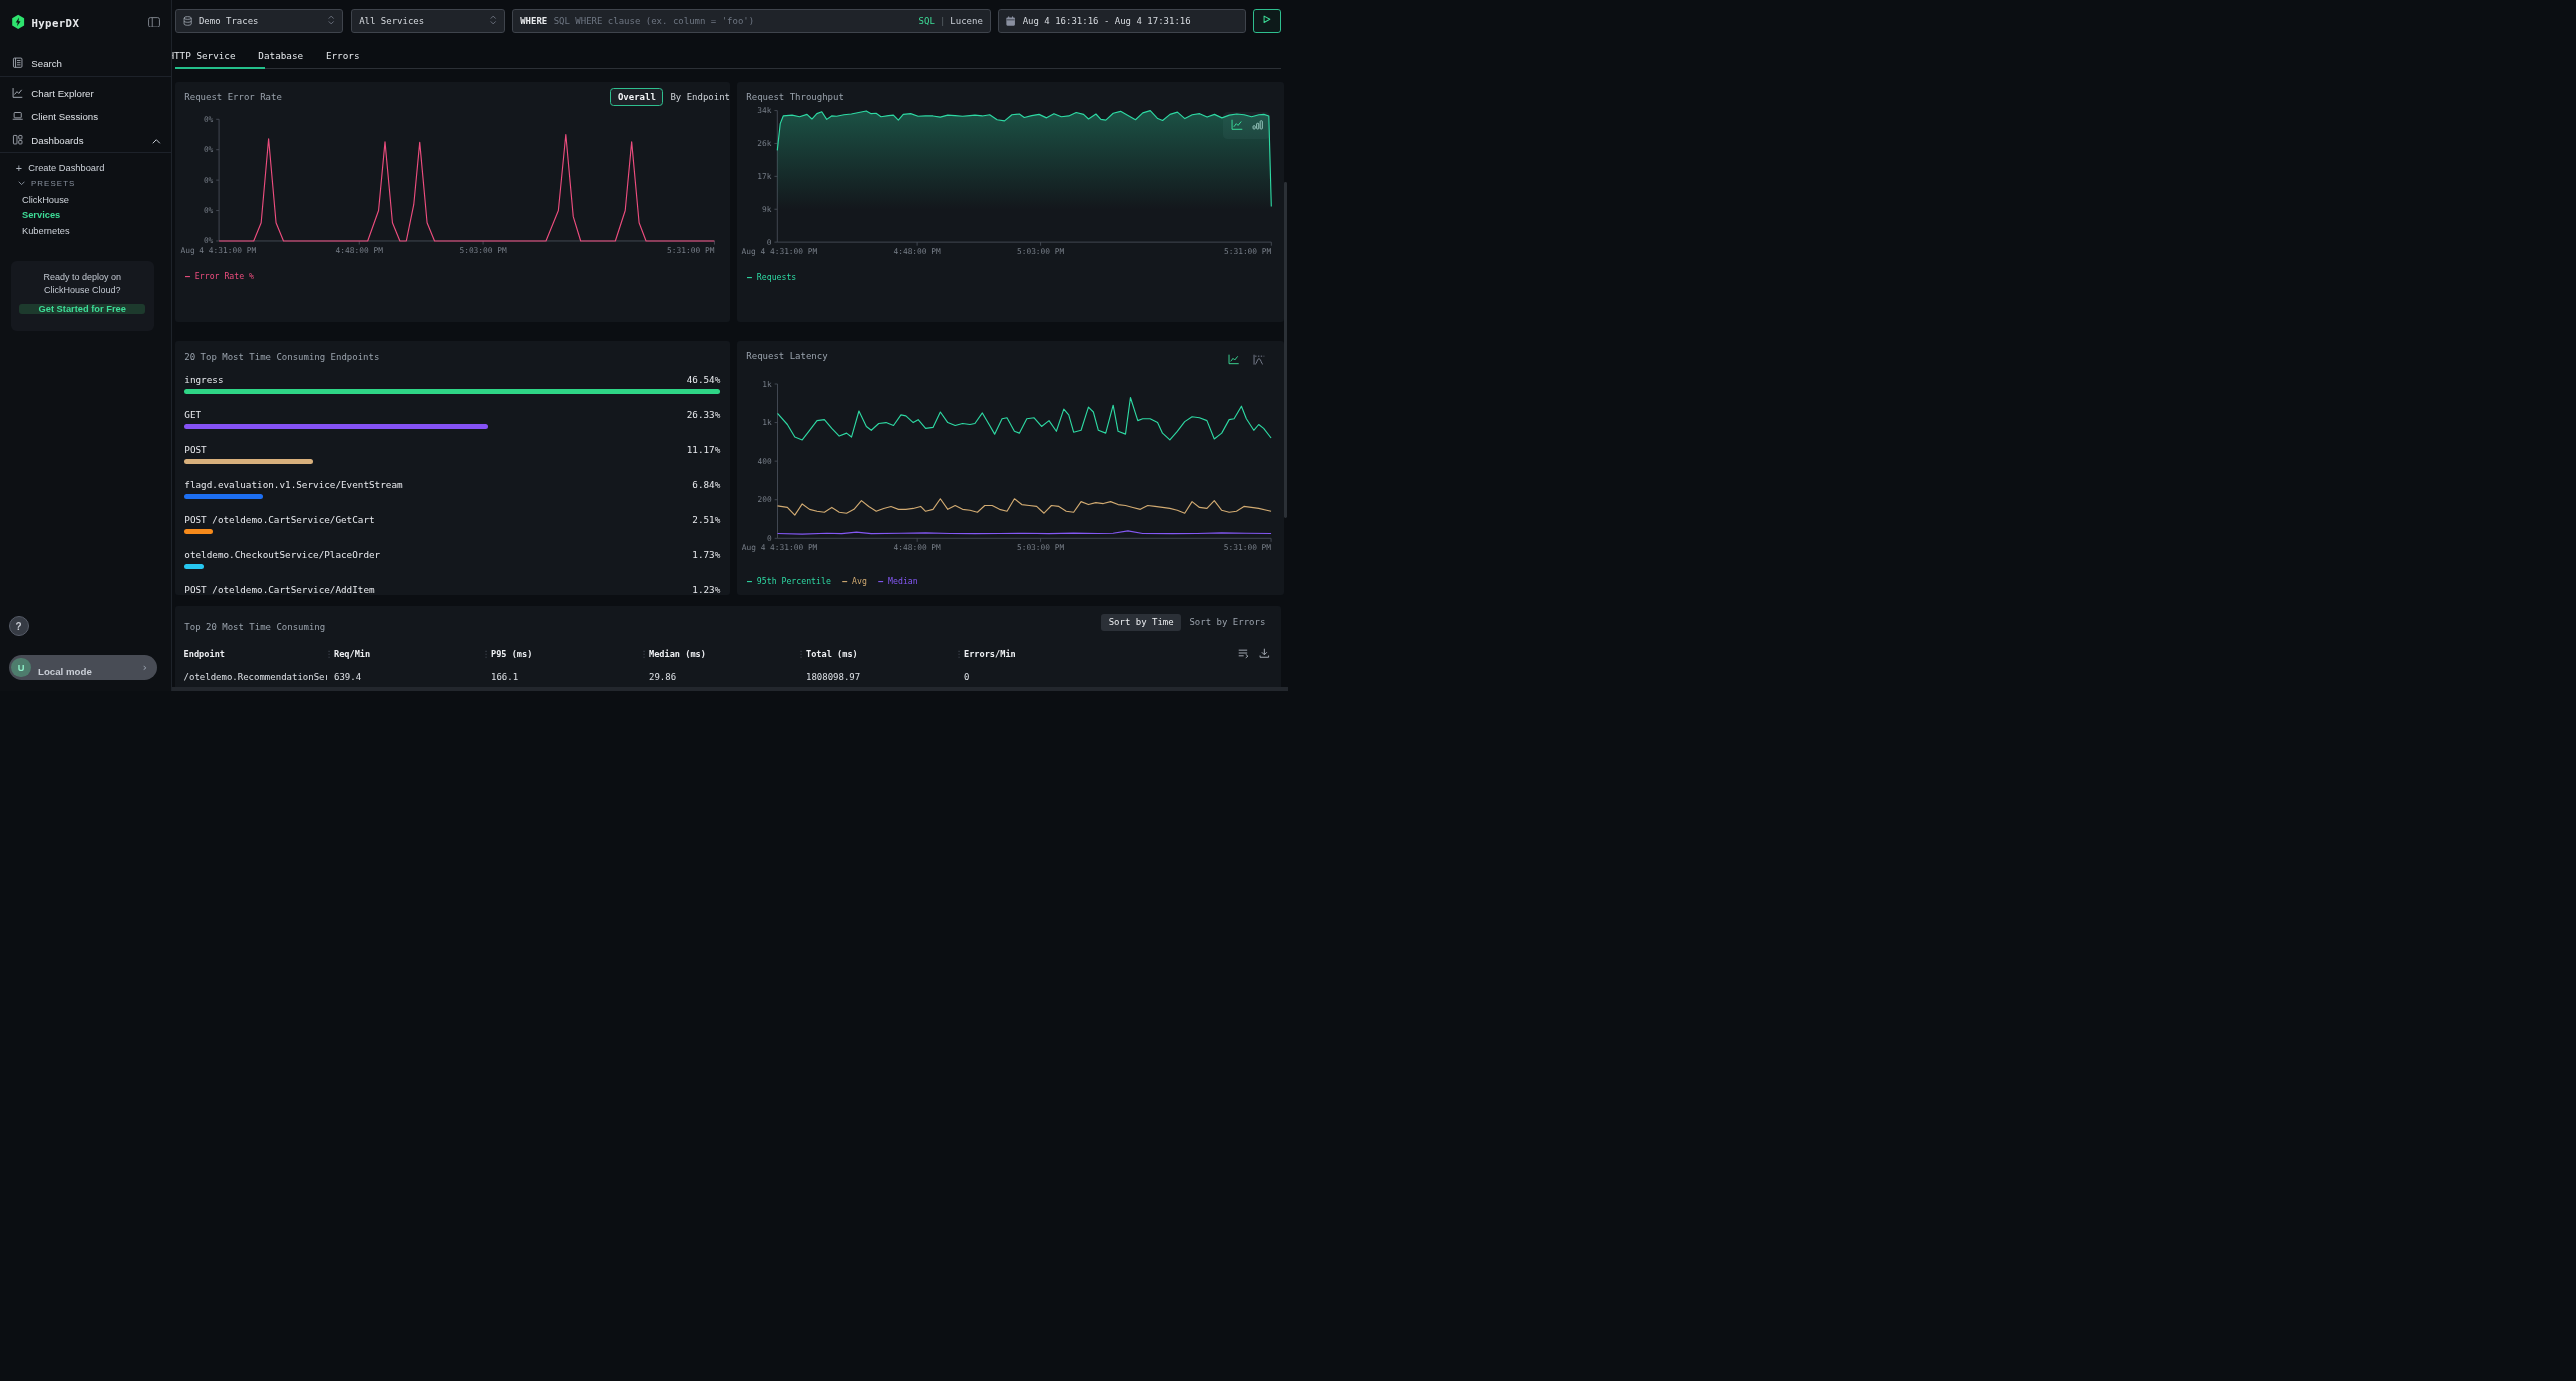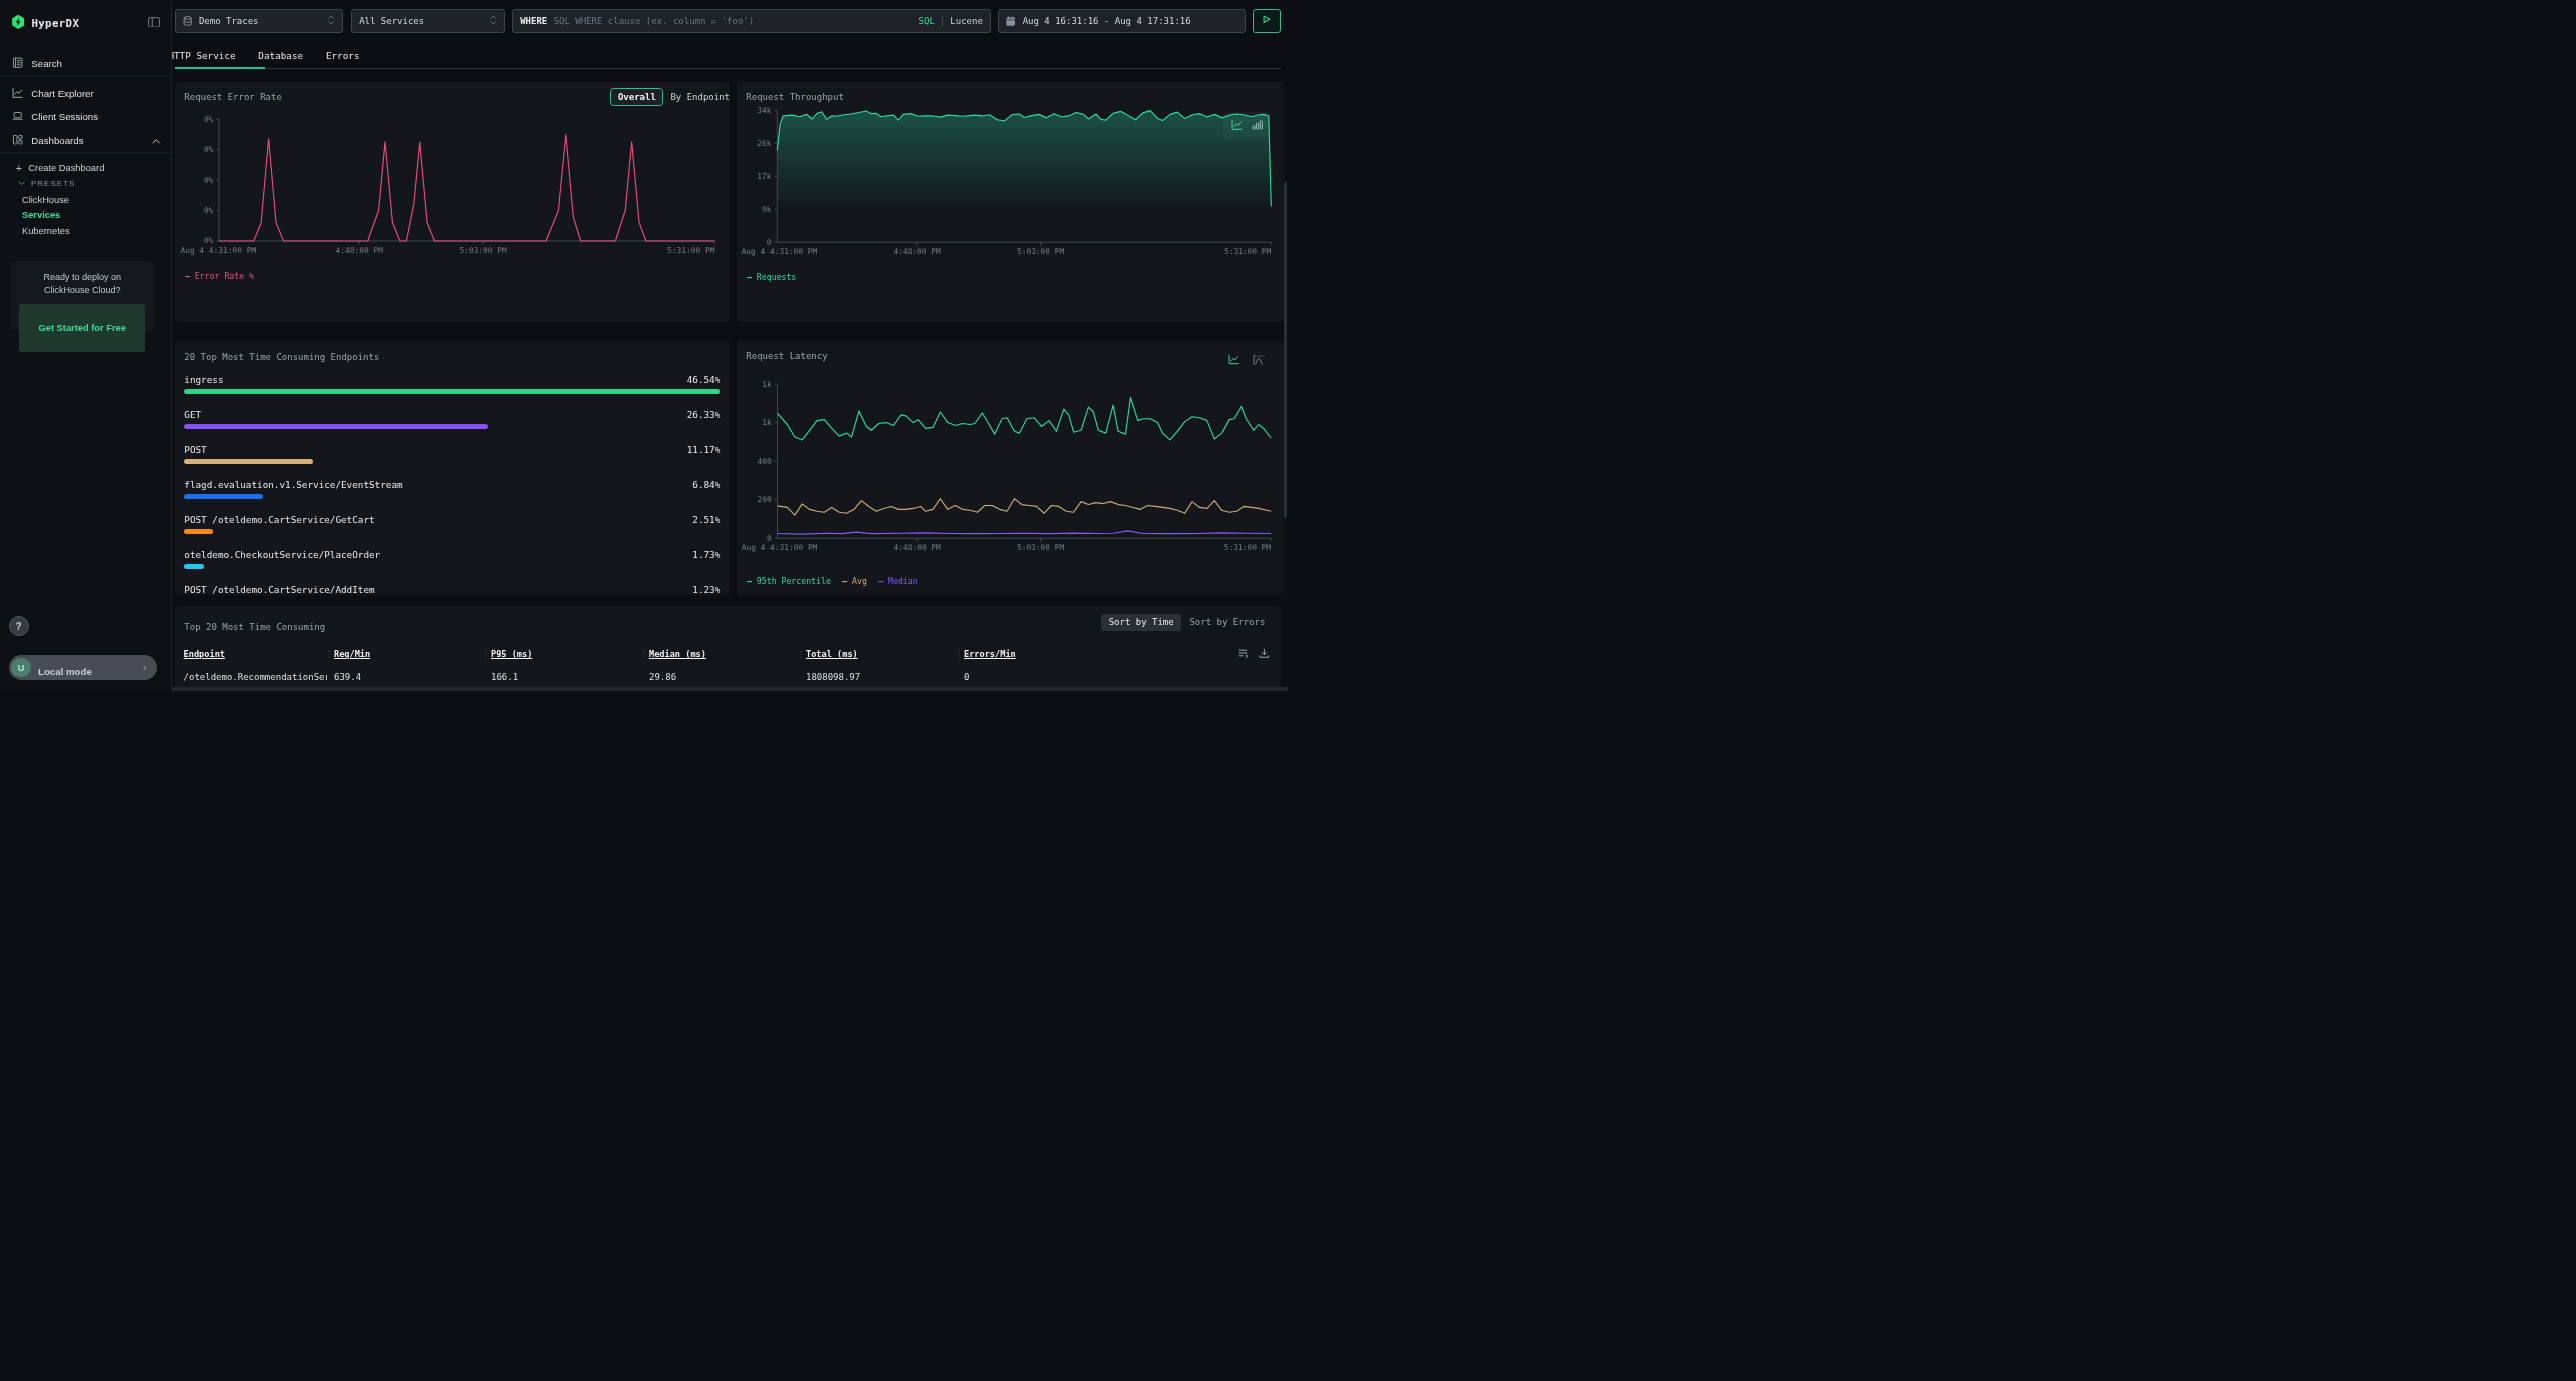--- a/index.html
+++ b/index.html
@@ -23,21 +23,21 @@
   .side-item .icn { width:11.4px; height:11.4px; margin-right:7.9px; flex:none; }
   .side-item .chev { margin-left:auto; margin-right:11.4px; }
   .divider { position:absolute; left:0; width:171px; height:0.7px; background:#1d222a; }
   .sub-item { position:absolute; left:0; width:172px; font-size:9.3px; color:#ced3da; cursor:pointer; padding-left:17px; }
   .presets { color:#8a93a0; font-size:7.9px; letter-spacing:1.1px; display:flex; align-items:center; gap:5.7px; }
   .active-green { color:#3ddc97 !important; font-weight:bold; }
   .promo { position:absolute; left:10.7px; top:261px; width:143px; height:70px; background:#15181e;
     border-radius:5.7px; padding:10px 8.6px 8.6px; text-align:center; }
   .promo-text { font-size:9px; line-height:1.45; color:#c3c9d2; }
   .promo-btn { margin-top:7.2px; width:100%; background:#1d3a2d; border:none; border-radius:2.9px;
-    color:#3ddc97; font-weight:bold; font-size:9.3px; padding:19px 0; cursor:pointer; }
+    color:#3ddc97; font-weight:bold; font-size:9.3px; padding:0 0; cursor:pointer; }
   .help-btn { position:absolute; left:8.6px; bottom:55px; width:20px; height:20px; border-radius:50%;
     background:#363b44; border:0.7px solid #565c68; color:#c6cad1; font-size:10px; font-weight:bold;
     display:flex; align-items:center; justify-content:center; cursor:pointer; }
   .user-pill { position:absolute; left:8.6px; bottom:10.7px; width:148px; height:25px; border-radius:13px;
     background:#484c55; display:flex; align-items:center; padding:0 8.6px 0 2.9px; cursor:pointer; }
   .avatar { width:19.3px; height:19.3px; border-radius:50%; background:#4e7d6d; color:#8df0c8;
     font-weight:bold; font-size:9.3px; display:flex; align-items:center; justify-content:center; }
   .user-label { margin-left:7.2px; font-weight:bold; font-size:9.7px; color:#c9ced6;margin-top:8px; }
   .pill-chev { margin-left:auto; color:#9aa2af; font-size:10.7px; }
 
@@ -79,21 +79,21 @@
   .endp-list { position:absolute; left:9.3px; top:33px; width:536px; }
   .endp-item { height:35px; position:relative; cursor:pointer; }
   .endp-label { font-size:9.3px; color:#e8eaee; }
   .endp-val { position:absolute; right:0; top:0; font-size:9.3px; color:#e8eaee; }
   .endp-bar { position:absolute; left:0; top:15px; height:5px; border-radius:2.9px; }
 
   
   .sortbtns { position:absolute; right:10px; top:7.9px; display:flex; align-items:center; gap:2.9px; }
   .sort-on { background:#2b3037; border-radius:2.9px; padding:3.6px 7.2px; font-size:9px; color:#eef0f3; cursor:pointer; }
   .sort-off { padding:3.6px 5.7px; font-size:9px; color:#9aa2ac; cursor:pointer; }
-  .th-cell { position:absolute; top:43px; font-size:8.6px; font-weight:bold; color:#eef0f3; white-space:nowrap;text-decoration:underline; }
+  .th-cell { position:absolute; top:43px; font-size:8.6px; font-weight:bold; color:#eef0f3; white-space:nowrap; }
   .th-cell .drag { position:absolute; left:-9.3px; top:0; color:#4d545e; font-weight:normal; }
   .td-cell { position:absolute; top:66px; font-size:9px; color:#dce0e5; white-space:nowrap; overflow:hidden; }
   .tbl-icons { position:absolute; right:11.4px; top:42px; display:flex; gap:8.6px; align-items:center; }
 
   svg text { font-family:"DejaVu Sans Mono","Liberation Mono",monospace; }
 
   .hscroll { position:absolute; left:0; bottom:0; width:100%; height:4.3px; background:#23272d; }
   .vscroll { position:absolute; right:0.7px; top:182px; width:2.9px; height:336px; border-radius:1.4px; background:#2b3036; }
 </style>
 </head>

